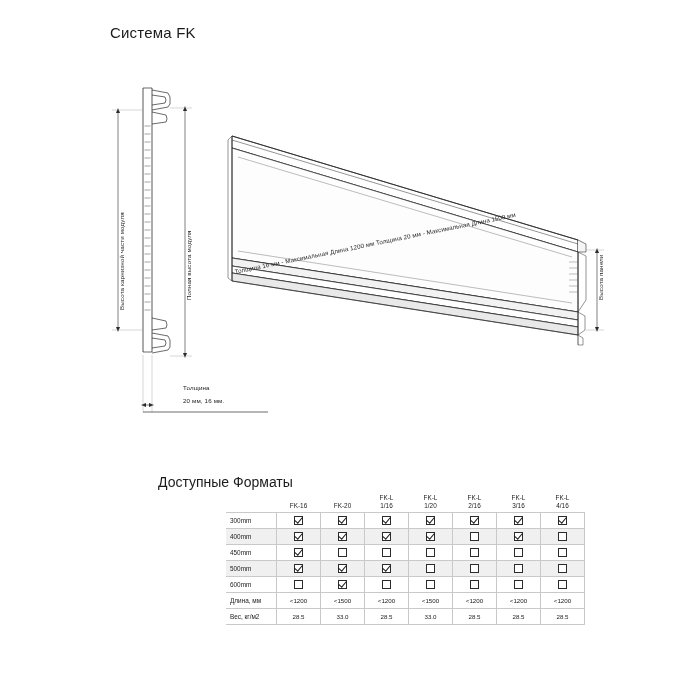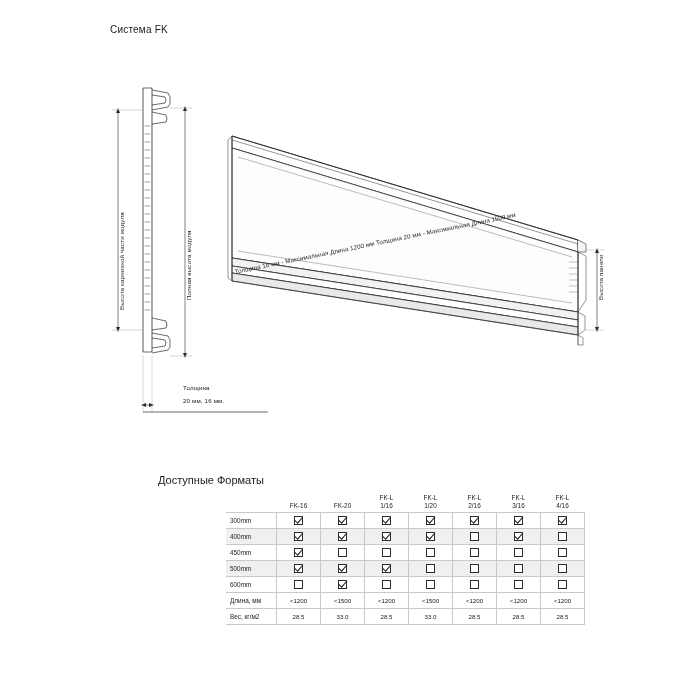--- a/index.html
+++ b/index.html
@@ -18,21 +18,21 @@
   .page {
     position: relative;
     width: 700px;
     height: 700px;
   }
   
   .title {
     position: absolute;
     left: 110px;
     top: 24px;
-    font-size: 10px;
+    font-size: 15px;
     letter-spacing: .2px;
     color: #1b1b1b;
   }
   
   .drawing {
     position: absolute;
     left: 0;
     top: 0;
     width: 700px;
     height: 470px;
@@ -65,21 +65,21 @@
     transform-origin: 0 0;
     transform: rotate(-11.5deg);
     letter-spacing: .1px;
   }
 
   
   .table-title {
     position: absolute;
     left: 158px;
     top: 474px;
-    font-size: 11px;
+    font-size: 14px;
     color: #1b1b1b;
   }
   table.formats {
     position: absolute;
     left: 226px;
     top: 487px;
     border-collapse: collapse;
     font-size: 6.4px;
     color: #1b1b1b;
   }

